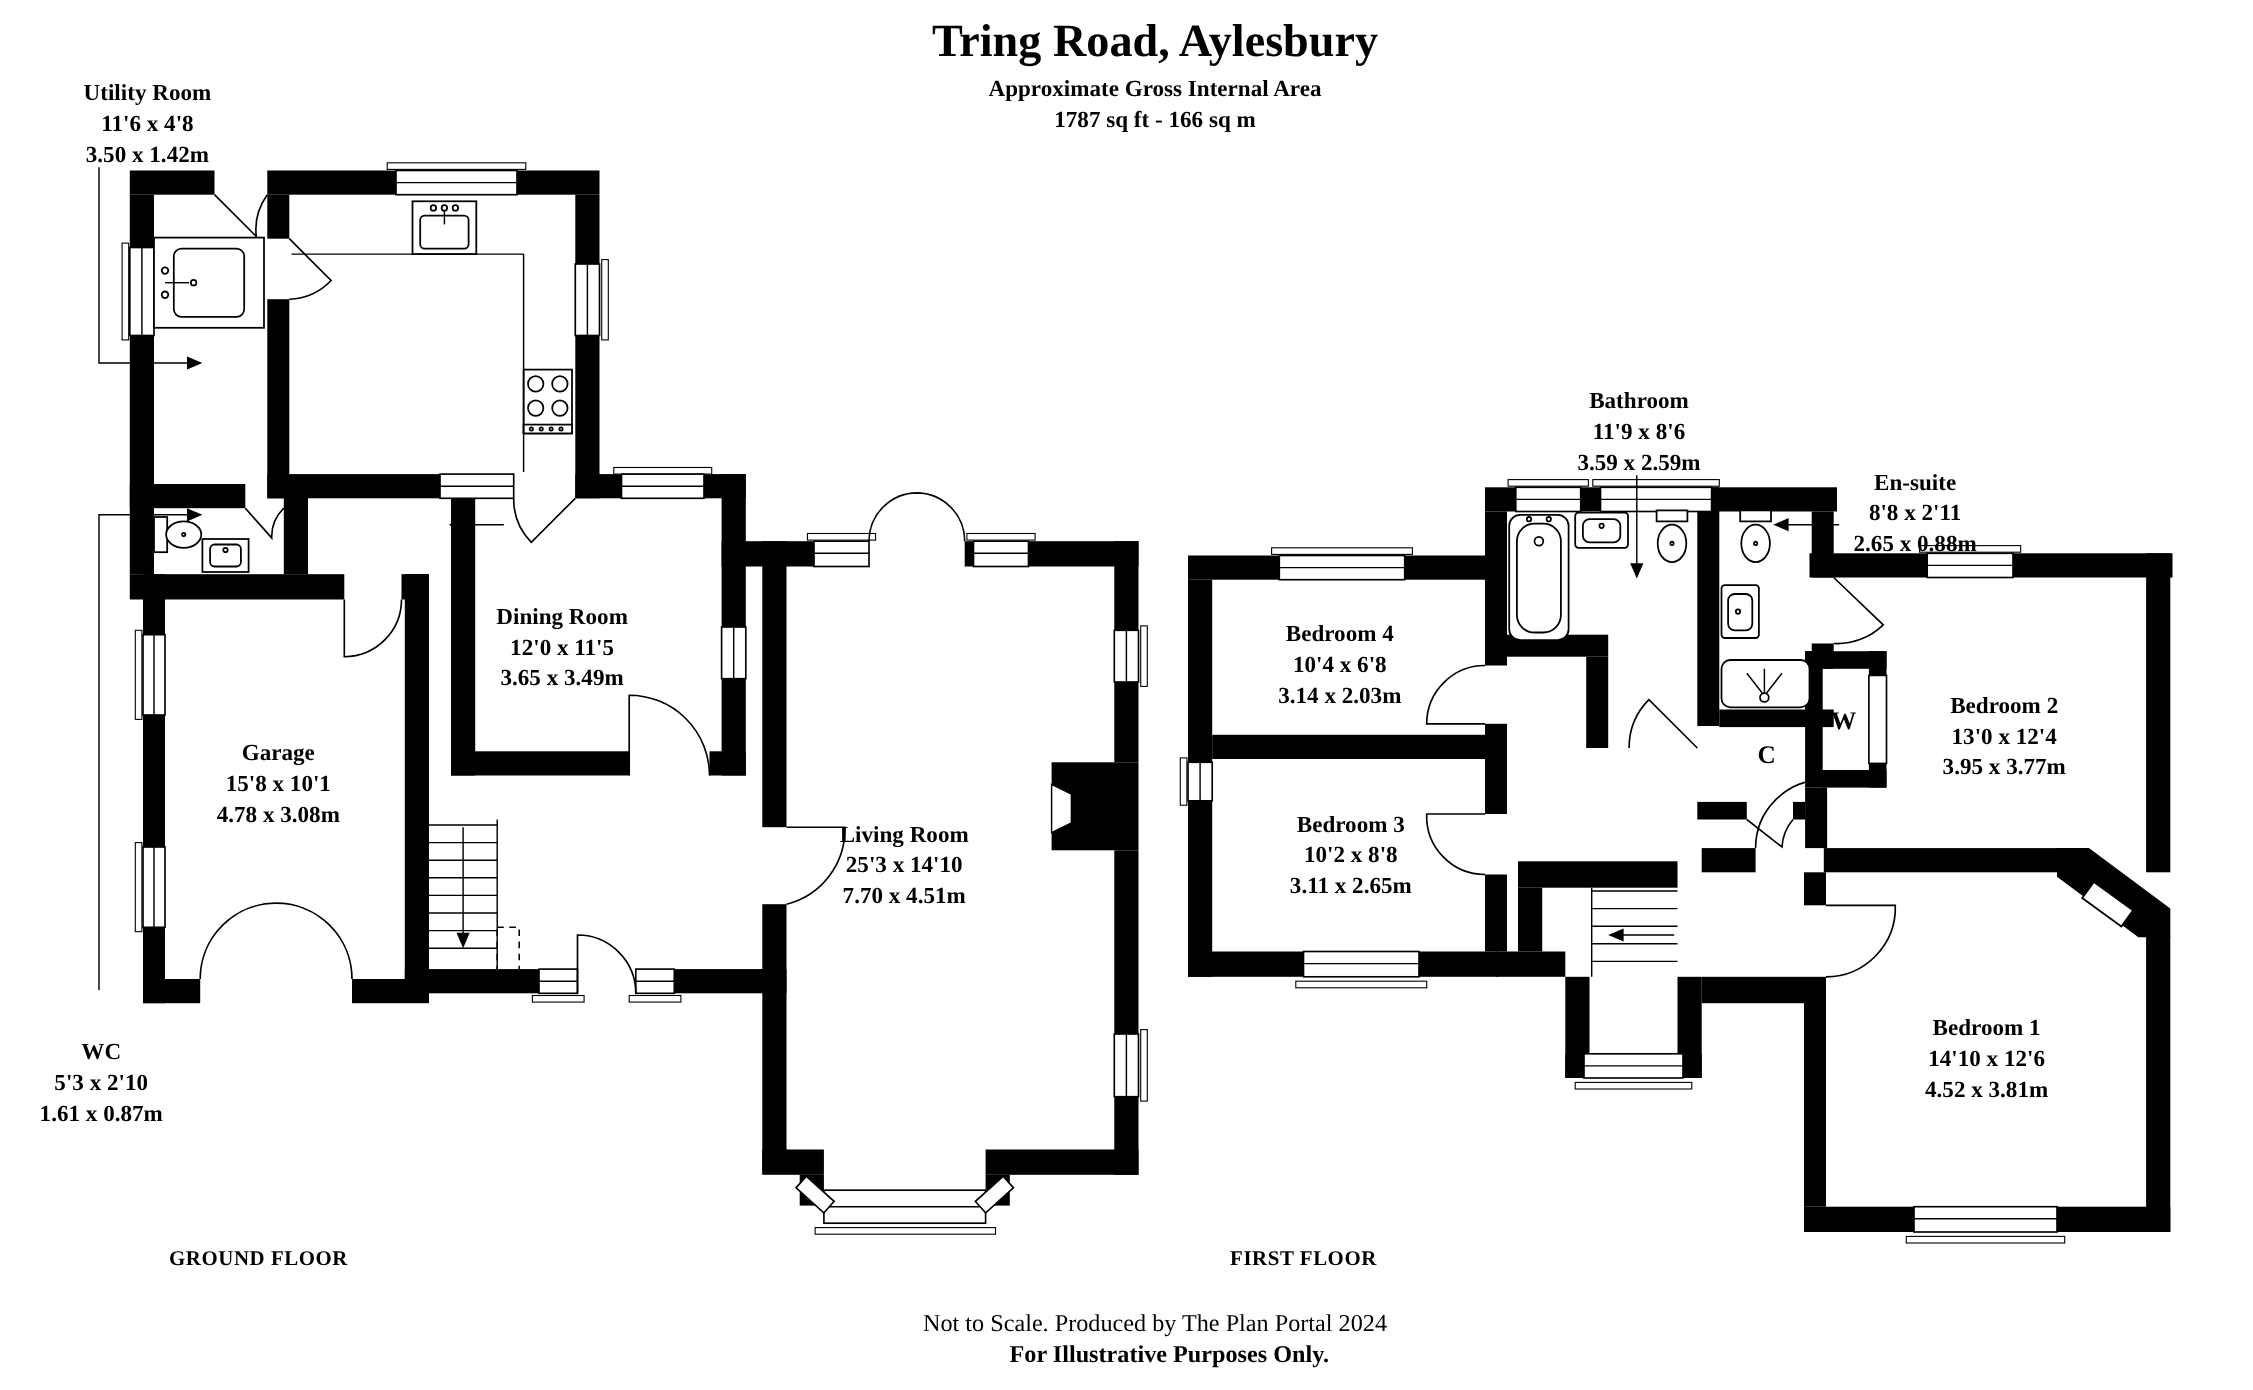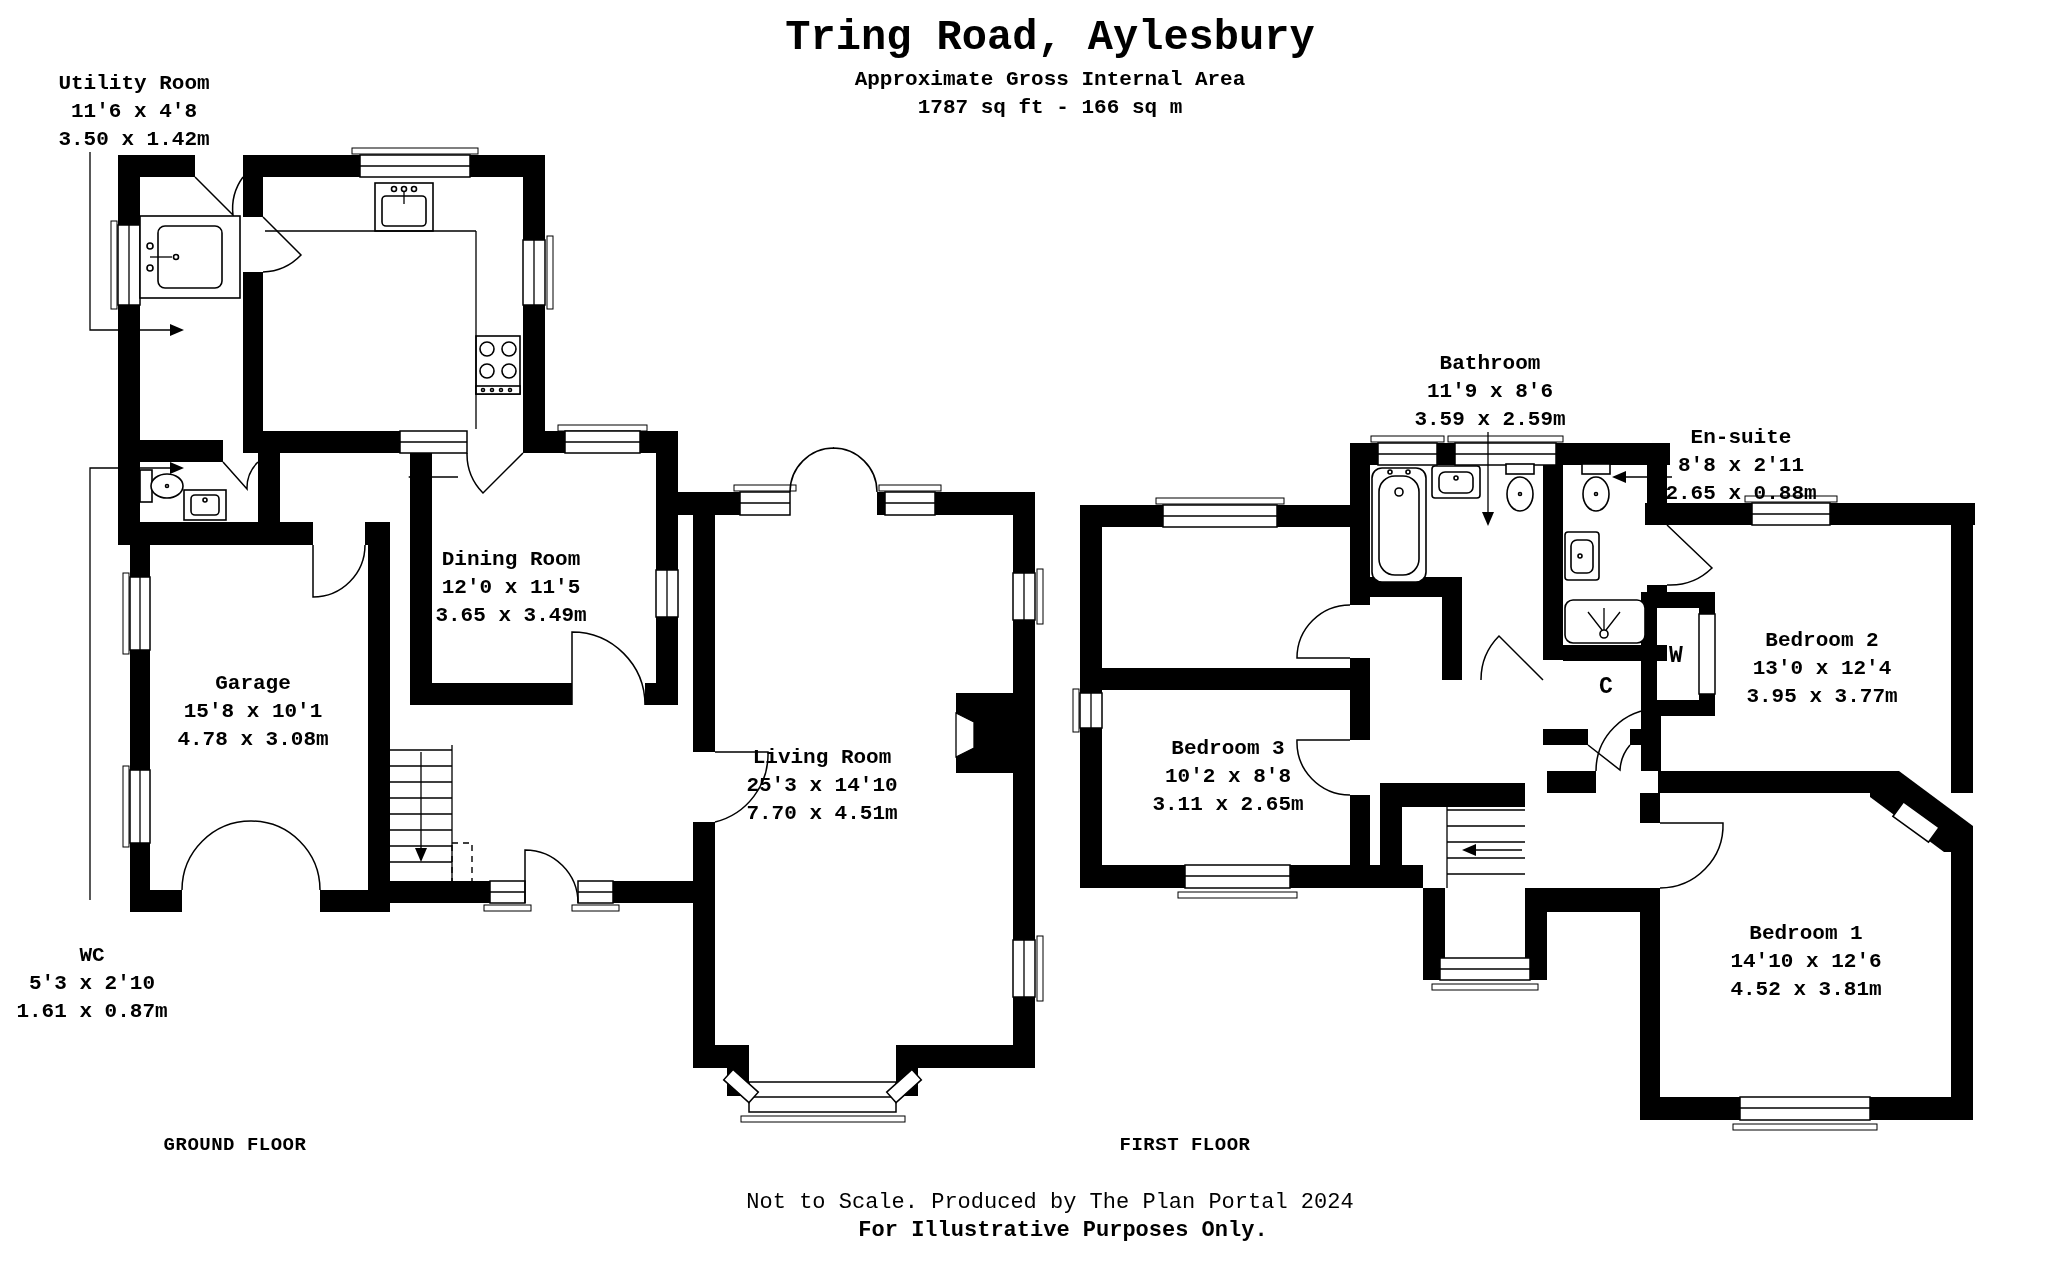--- a/index.html
+++ b/index.html
@@ -1,17 +1,17 @@
 <!DOCTYPE html>
 <html><head>
 <meta charset="utf-8">
 <style>
   html,body{margin:0;padding:0;background:#fff;}
   #canvas{position:relative;width:2048px;height:1264px;background:#fff;overflow:hidden;
-          font-family:Liberation Mono, monospace;color:#000;}
+          font-family:Liberation Serif, serif;color:#000;}
   svg{position:absolute;left:0;top:0;}
   .hdr{position:absolute;transform:translateX(-50%);text-align:center;white-space:nowrap;}
   .title{font-size:42px;font-weight:bold;}
   .sub{font-size:21px;font-weight:bold;}
   .room-label{position:absolute;transform:translateX(-50%);text-align:center;white-space:nowrap;
               font-size:21px;font-weight:bold;line-height:28px;}
   .closet-label{position:absolute;transform:translateX(-50%);font-size:23px;font-weight:bold;}
   .floor-label{position:absolute;transform:translateX(-50%);font-size:19px;font-weight:bold;letter-spacing:.5px;white-space:nowrap;}
   .foot{position:absolute;transform:translateX(-50%);font-size:22px;white-space:nowrap;text-align:center;}
   .foot.b{font-weight:bold;}
@@ -412,20 +412,25 @@
   <div class="room-label" style="left:1490px;top:350px">
     <div>Bathroom</div>
     <div>11'9 x 8'6</div>
     <div>3.59 x 2.59m</div>
   </div>
   <div class="room-label" style="left:1741px;top:424px">
     <div>En-suite</div>
     <div>8'8 x 2'11</div>
     <div>2.65 x 0.88m</div>
   </div>
+  <div class="room-label" style="left:1218px;top:562px">
+    <div>Bedroom 4</div>
+    <div>10'4 x 6'8</div>
+    <div>3.14 x 2.03m</div>
+  </div>
   <div class="room-label" style="left:1228px;top:735px">
     <div>Bedroom 3</div>
     <div>10'2 x 8'8</div>
     <div>3.11 x 2.65m</div>
   </div>
   <div class="room-label" style="left:1822px;top:627px">
     <div>Bedroom 2</div>
     <div>13'0 x 12'4</div>
     <div>3.95 x 3.77m</div>
   </div>

